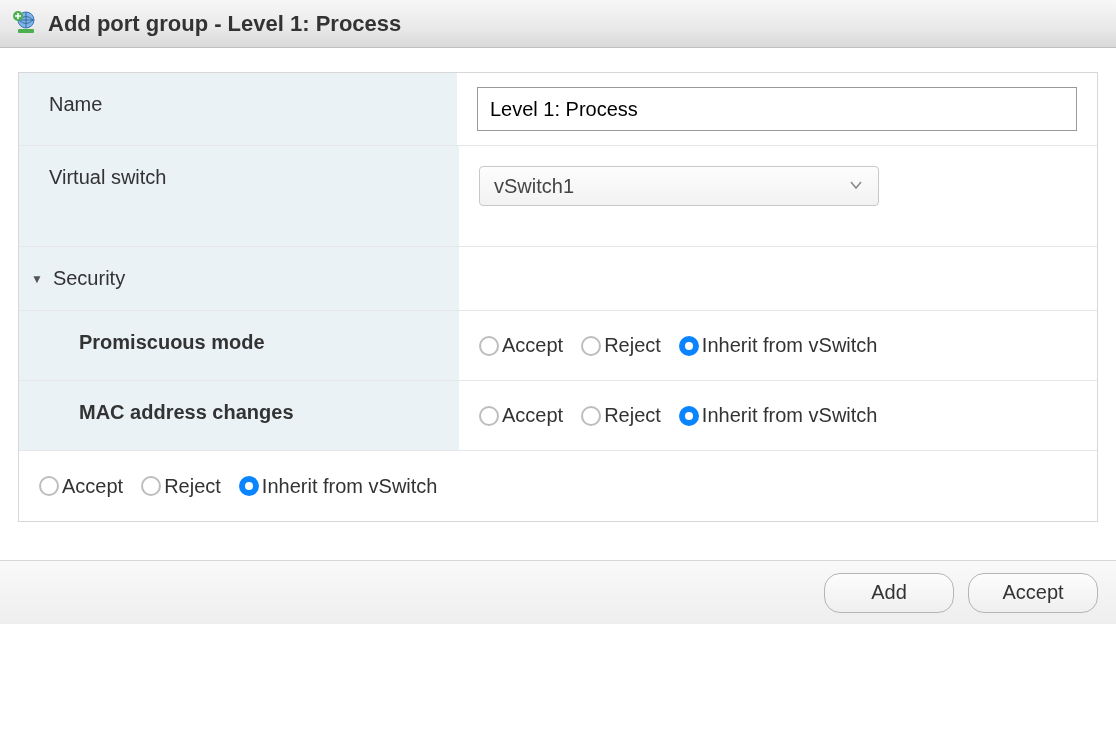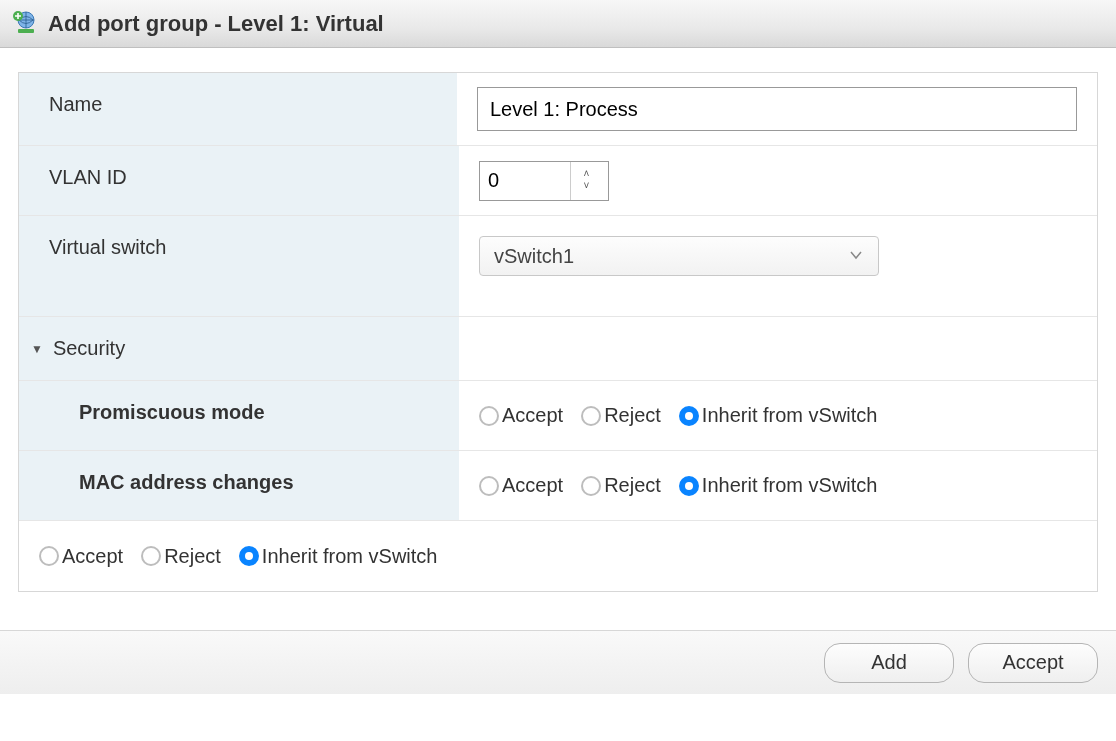--- a/index.html
+++ b/index.html
@@ -213,45 +213,33 @@
   <div class="titlebar">
     <span class="icon">
       <svg width="28" height="28" viewBox="0 0 28 28">
         <circle cx="14" cy="10" r="8" fill="#7fb4e8" stroke="#3a78b5" stroke-width="1"></circle>
         <path d="M7 10 Q14 3 21 10 M7 10 Q14 17 21 10 M14 2 L14 18 M6 10 L22 10" stroke="#2a5d8f" stroke-width="0.8" fill="none"></path>
         <rect x="6" y="19" width="16" height="4" rx="1" fill="#4caf50"></rect>
         <circle cx="6" cy="6" r="5" fill="#4caf50"></circle>
         <path d="M6 3 L6 9 M3 6 L9 6" stroke="#fff" stroke-width="1.6"></path>
       </svg>
     </span>
-    <span class="title">Add port group - Level 1: Virtual</span>
+    <span class="title">Add port group - Level 1: Process</span>
   </div>
 
   <div class="content">
     <div class="form">
 
       <div class="row">
         <div class="label-col">Name</div>
         <div class="field-col">
           <input class="text-input" type="text" value="Level 1: Process" style="">
         </div>
       </div>
 
-      <div class="row">
-        <div class="label-col">VLAN ID</div>
-        <div class="field-col">
-          <div class="num-input-wrap">
-            <input class="num-input" type="text" value="0" style="">
-            <div class="spinner">
-              <span>˄</span>
-              <span>˅</span>
-            </div>
-          </div>
-        </div>
-      </div>
 
       <div class="row tall">
         <div class="label-col">Virtual switch</div>
         <div class="field-col" style="align-items:flex-start;">
           <div class="select">
             <span>vSwitch1</span>
             <span class="chevron">
               <svg width="16" height="16" viewBox="0 0 16 16">
                   <path d="M3 5 L8 11 L13 5" fill="none" stroke="#888" stroke-width="1.5"></path>
                 </svg>

